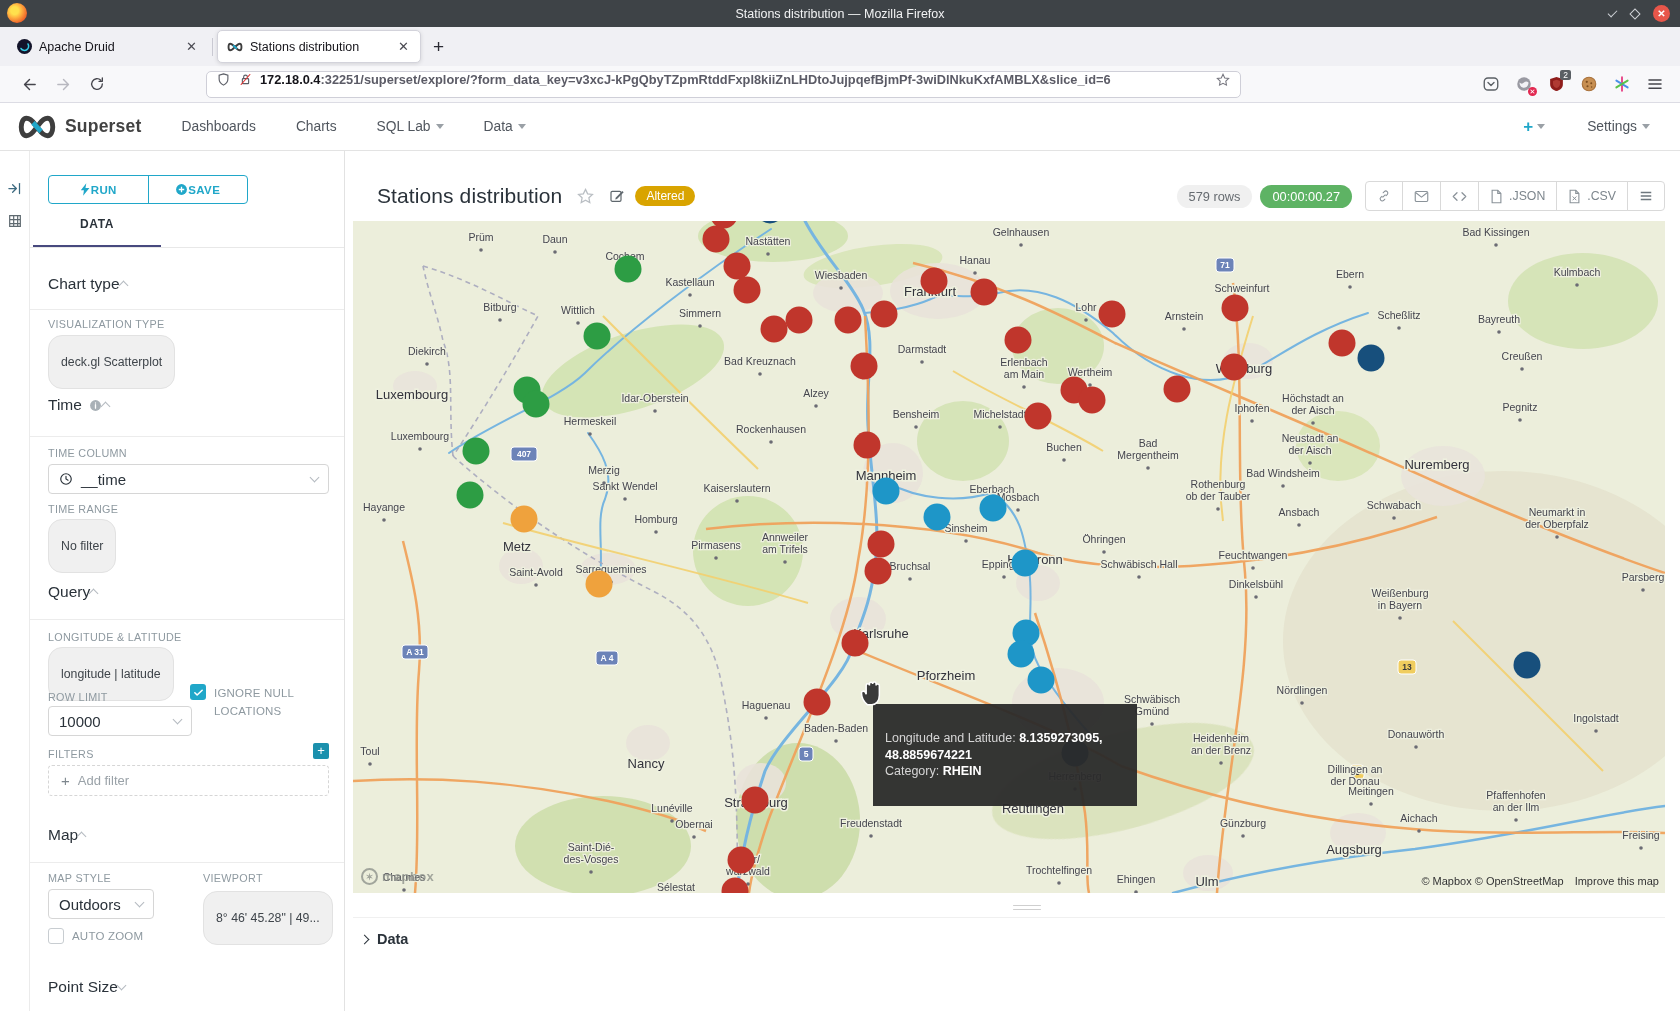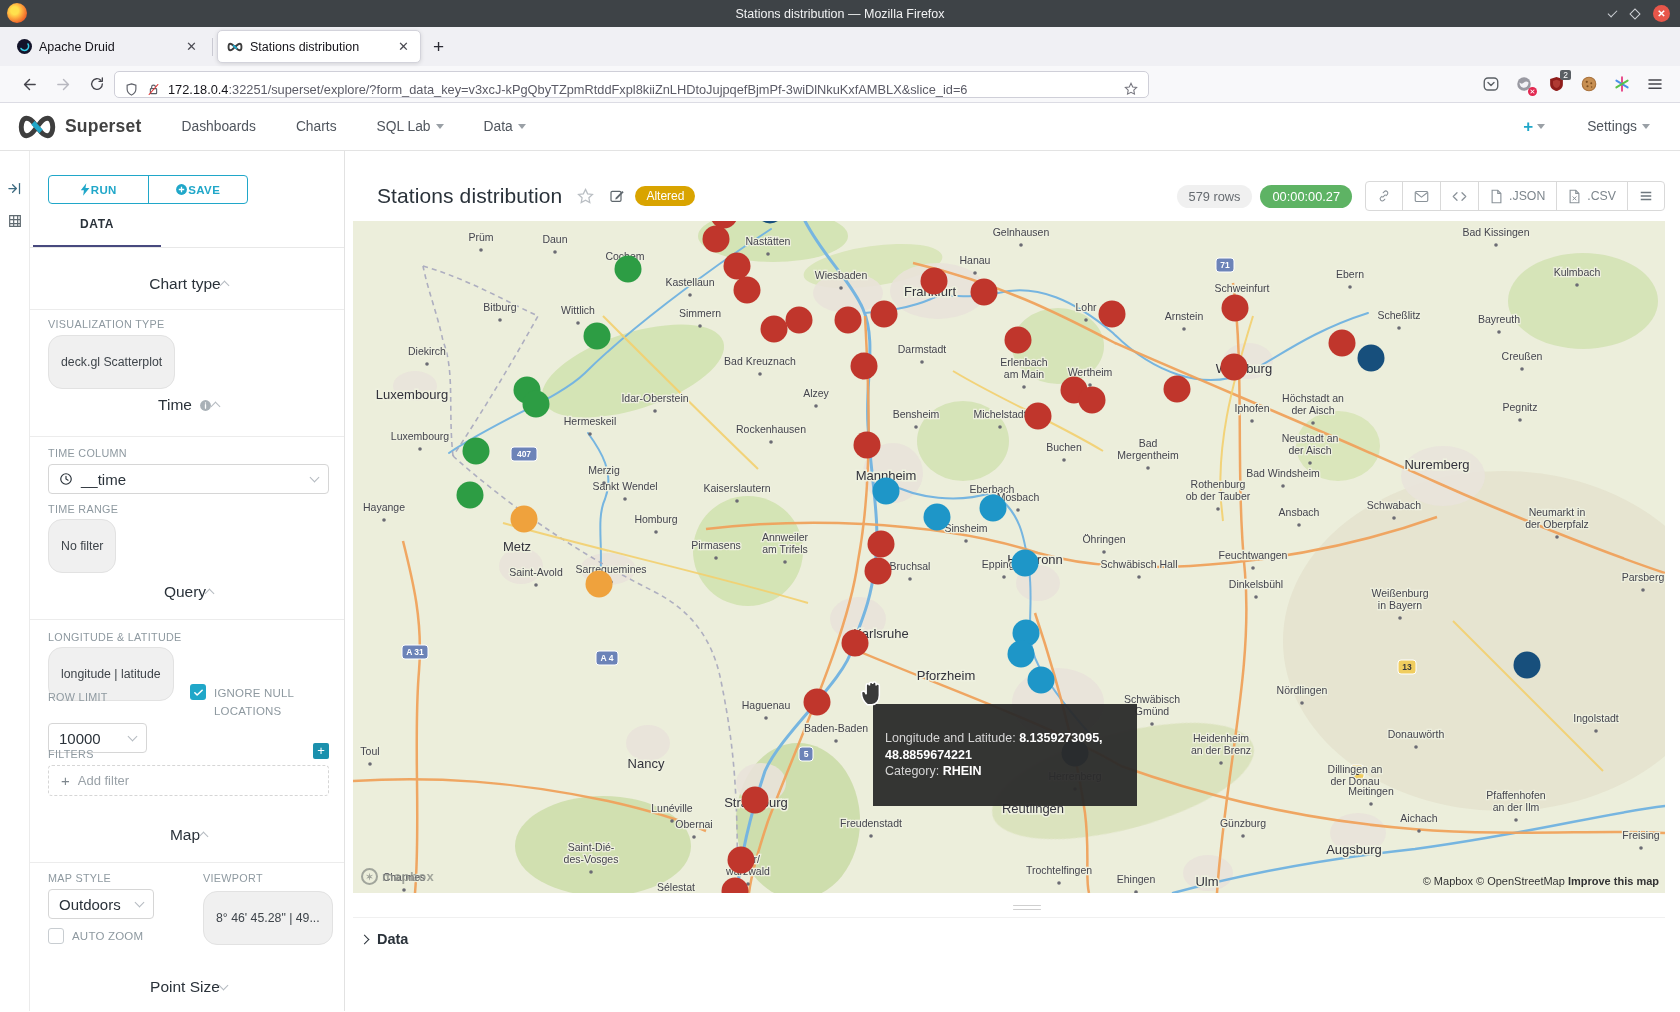--- a/index.html
+++ b/index.html
@@ -19,22 +19,22 @@
   .tab { display:flex; align-items:center; height:33px; padding:0 9px; font-size:12.5px; color:#15141a; border-radius:5px; gap:7px; }
   .tab.inactive { width:200px; }
   .tab.active { width:204px; background:#fff; border:1px solid #d3d3db; box-shadow:0 1px 4px rgba(0,0,0,.12); }
   .tab .tab-label { white-space:nowrap; overflow:hidden; flex:1; }
   .tab .tclose { color:#4a4a52; font-size:13px; padding:0 2px; }
   .tab-sep { width:1px; height:18px; background:#c9c9d2; margin:0 4px; }
   .newtab { font-size:19px; color:#2a2a33; margin-left:12px; font-weight:300; }
 
   .toolbar { height:37px; background:#f8f8fa; border-bottom:1px solid #dcdce4; display:flex; align-items:center; padding:0 12px; }
   .nav-ic { width:34px; display:flex; justify-content:center; }
-  .urlbar { width:1035px; height:27px; background:#fff; border:1px solid #cfcfd8; border-radius:5px;
-    display:flex; align-items:flex-end; padding:0 9px; gap:7px; }
+  .urlbar { margin-left:92px; width:1035px; height:27px; background:#fff; border:1px solid #cfcfd8; border-radius:5px;
+    display:flex; align-items:flex-start; padding:0 9px; gap:7px;font-weight:bold; }
   .url-text { font-size:12.8px; color:#5b5b66; white-space:nowrap; overflow:hidden; flex:1; }
   .url-text .host { color:#15141a; }
   .ext-area { margin-left:auto; display:flex; align-items:center; gap:15px; padding-right:4px; }
   .badge-n { position:absolute; top:-5px; right:-6px; background:#5a5f64; color:#fff; font-size:8.5px; padding:0 3px; border-radius:2px; }
   .badge-x { position:absolute; bottom:-3px; right:-4px; width:9px; height:9px; border-radius:50%; background:#e22850; color:#fff; font-size:7px; line-height:9px; text-align:center;}
   .extwrap { position:relative; display:flex; }
 
   
   .sup-nav { height:48px; background:#fff; border-bottom:1px solid #e3e3e3; display:flex; align-items:center; padding:0 16px; }
   .brand { font-size:17.5px; font-weight:bold; color:#424242; margin-left:7px; letter-spacing:.2px; }
@@ -51,21 +51,21 @@
 
   .btn-group { top:24px; width:200px; display:flex; border:1px solid #20a7c9; border-radius:4px; overflow:hidden; background:#fff;}
   .pbtn { flex:1; height:27px; display:flex; align-items:center; justify-content:center; 
     color:#20a7c9; font-size:11.5px; font-weight:bold; letter-spacing:.4px; }
   .pbtn + .pbtn { border-left:1px solid #20a7c9; }
 
   .data-tab { top:66px; font-size:12px; font-weight:bold; color:#2a323a; letter-spacing:.6px; padding-left:32px; }
   .tab-underline { position:absolute; top:94px; left:3px; width:128px; height:2px; background:#47497e; }
   .tab-border { position:absolute; top:96px; left:0; right:0; height:1px; background:#e8e8e8; }
 
-  .sec-head { display:flex; align-items:center; justify-content:center; font-size:15.5px; color:#2a323a; }
+  .sec-head { display:flex; align-items:center; justify-content:flex-start; font-size:15.5px; color:#2a323a; }
   .divider { position:absolute; left:0; right:0; height:1px; background:#ececec; }
   .flbl { font-size:10.8px; color:#8e99a0; letter-spacing:.3px; }
   .pill { display:inline-block; background:#f0f0f0; border:1px solid #e2e2e2; border-radius:14px; padding:19px 12px; font-size:12.3px; color:#3f454b; white-space:nowrap; }
   .selbox { height:30px; border:1px solid #d6d6d6; border-radius:4px; background:#fff; display:flex; align-items:center; padding:0 10px; font-size:15px; color:#2a323a; gap:8px; }
   .selbox .grow { flex:1; }
   .chev { width:7px; height:7px; border-right:1.6px solid #b4bac0; border-bottom:1.6px solid #b4bac0; display:inline-block; }
   .chev.down { transform:rotate(45deg); margin-top:-3px; }
   .chev.up { transform:rotate(-135deg); margin-top:3px; }
   .chev.right { transform:rotate(-45deg); }
   .chk { width:16px; height:16px; border-radius:3px; flex:none; }
@@ -103,21 +103,21 @@
     font-size:12.5px; line-height:1.32; padding:26px 12px; }
   .map-tooltip b { color:#fff; }
   .hand { position:absolute; left:505px; top:458px; }
 
   .mb-logo { position:absolute; left:8px; bottom:8px; display:flex; align-items:center; gap:4px; opacity:.8; }
   .mb-logo .circ { width:17px; height:17px; border-radius:50%; border:2px solid #8f938c; color:#8f938c; font-size:9px;
     display:flex; align-items:center; justify-content:center; font-weight:bold; }
   .mb-logo .word { color:#8f938c; font-size:13px; font-weight:bold; letter-spacing:.4px; }
   .map-attr { position:absolute; right:6px; bottom:6px; font-size:11px; color:#333;
     text-shadow:0 0 2px #eef0df, 0 0 2px #eef0df; }
-  .map-attr b { font-weight:bold; }
+  .map-attr b { font-weight:normal;margin-left:8px; }
 
   .drag-handle { position:absolute; top:751px; left:50%; width:28px; }
   .drag-handle div { height:1.5px; background:#cfcfcf; margin:2.5px 0; border-radius:1px;}
   .data-footer { position:absolute; top:766px; left:8px; right:15px; border-top:1px solid #f0f0f0; padding:13px 0 0 8px;
     display:flex; align-items:center; gap:9px; }
   .data-footer .lbl { font-size:14.5px; font-weight:bold; color:#2a323a; }
 </style>
 </head>
 <body>
 
@@ -323,21 +323,21 @@
     <div class="abs sec-head" style="top:432px">
       <span>Query</span>
       <span class="chev up"></span>
     </div>
     <div class="divider" style="top:468px"></div>
     <div class="abs flbl" style="top:480px">LONGITUDE &amp; LATITUDE</div>
     <div class="abs" style="top:496px">
       <span class="pill">longitude | latitude</span>
     </div>
     <div class="abs flbl" style="top:540px; width:130px">ROW LIMIT</div>
-    <div class="abs selbox" style="top:572px; width:99px">
+    <div class="abs selbox" style="top:555px; width:144px">
       <span class="grow">10000</span>
       <span class="chev down"></span>
     </div>
     <div class="abs" style="top:533px; left:160px; display:flex; gap:8px; align-items:flex-start">
       <span class="chk on">
         <svg width="11" height="11" viewBox="0 0 24 24">
             <path d="M4 12.5l5 5L20 7" stroke="#fff" stroke-width="3.4" fill="none" stroke-linecap="round" stroke-linejoin="round"></path>
           </svg>
       </span>
       <span class="chklbl">IGNORE NULL LOCATIONS</span>

